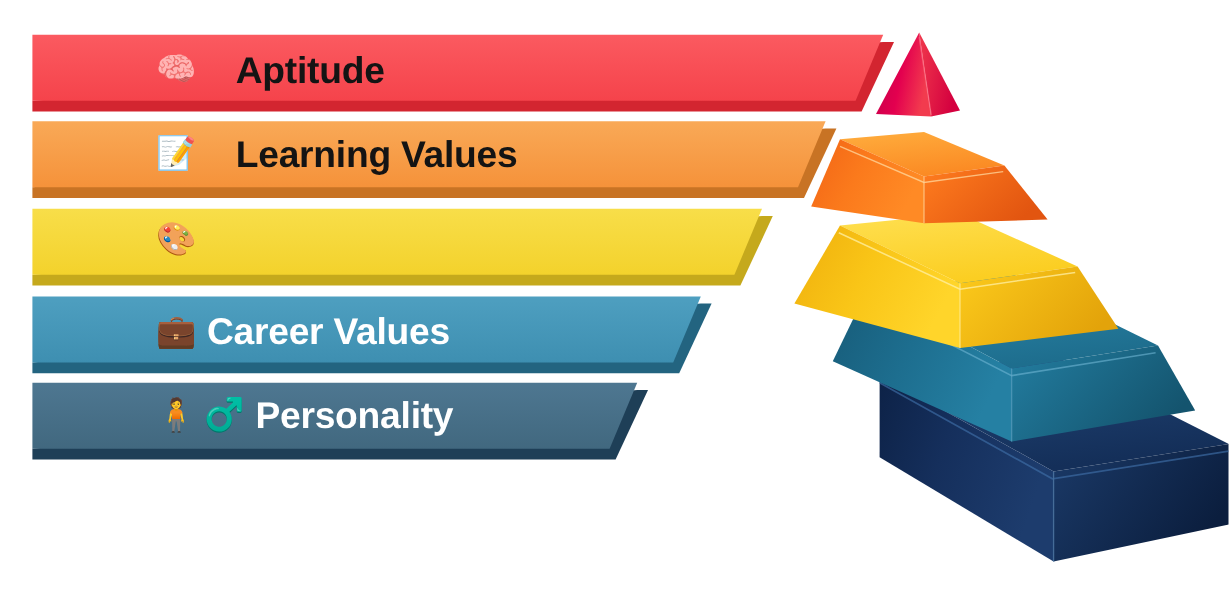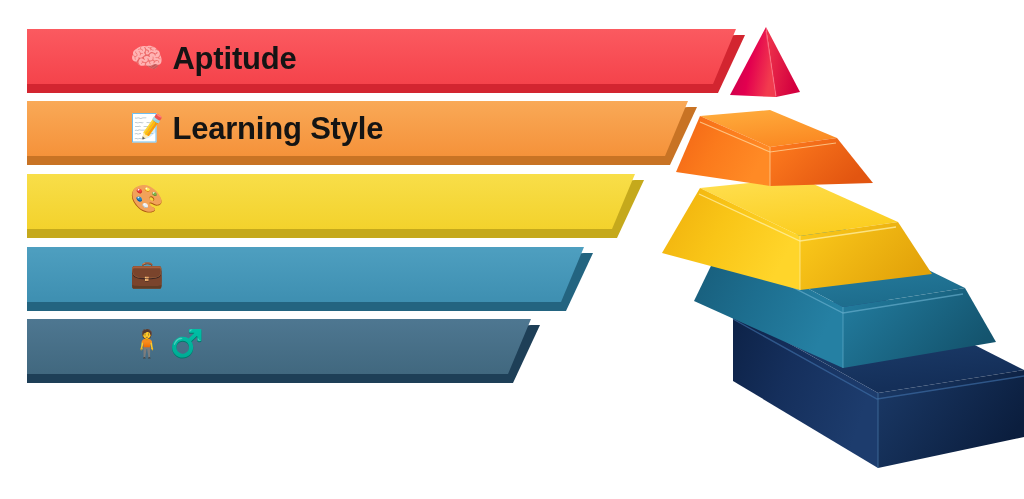--- a/index.html
+++ b/index.html
@@ -44,21 +44,21 @@
     margin-right: 9px;
     display: inline-block;
   }
   .band-emoji.pair {
     margin-right: 7px;
   }
   .band-text {
     font-size: 31px;
     line-height: 1;
   }
-  .dark-text { color: #141414; }
+  .dark-text { color: #141414; margin-left: 24px; }
   .light-text { color: #ffffff; }
 
   
   #label-0 { left: 130px; top: 43px; }
   #label-1 { left: 130px; top: 113px; }
   #label-2 { left: 130px; top: 186px; }
   #label-3 { left: 130px; top: 261px; }
   #label-4 { left: 130px; top: 331px; }
 </style>
 </head>
@@ -225,29 +225,31 @@
     </g>
   </svg>
 
   <div class="band-label" id="label-0">
     <span class="band-emoji">🧠</span>
     <span class="band-text dark-text">Aptitude</span>
   </div>
 
   <div class="band-label" id="label-1">
     <span class="band-emoji">📝</span>
-    <span class="band-text dark-text">Learning Style</span>
+    <span class="band-text dark-text">Learning Values</span>
   </div>
 
   <div class="band-label" id="label-2">
     <span class="band-emoji">🎨</span>
   </div>
 
   <div class="band-label" id="label-3">
     <span class="band-emoji">💼</span>
+    <span class="band-text light-text">Career Values</span>
   </div>
 
   <div class="band-label" id="label-4">
     <span class="band-emoji pair">🧍</span>
     <span class="band-emoji">♂️</span>
+    <span class="band-text light-text">Personality</span>
   </div>
 
 </div>
 
 </body></html>

